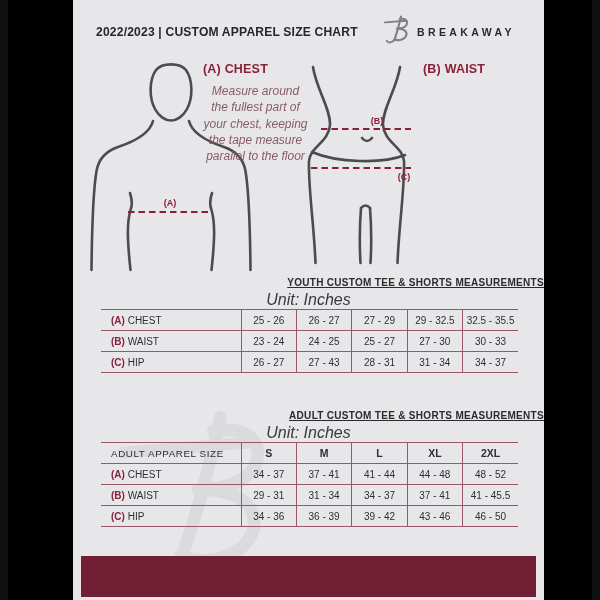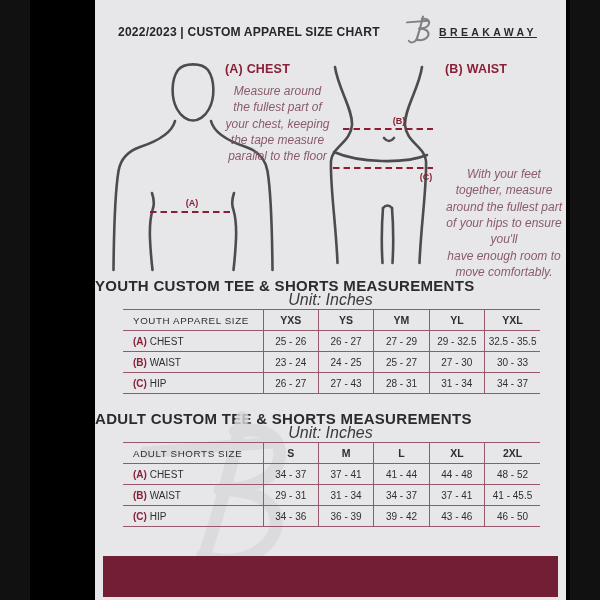--- a/index.html
+++ b/index.html
@@ -1,45 +1,45 @@
 <!DOCTYPE html>
 <html><head>
 <meta charset="utf-8">
 <style>
   html,body{margin:0;padding:0;background:#111;}
   *{box-sizing:border-box;font-family:"Liberation Sans","DejaVu Sans",sans-serif;}
-  .canvas{position:relative;width:540px;height:600px;background:#000;overflow:hidden;margin:0 auto;}
+  .canvas{position:relative;width:584px;height:600px;background:#000;overflow:hidden;margin:0 auto;}
   .content{position:absolute;left:65px;top:0;width:471px;height:600px;background:#e7e7e9;overflow:hidden;}
 
   
   .hdr-title{position:absolute;left:23px;top:24px;font-size:13px;font-weight:bold;color:#26262a;
              letter-spacing:.2px;transform:scaleX(.93);transform-origin:left top;white-space:nowrap;}
   .logo{position:absolute;left:311px;top:15px;width:25px;height:29px;color:#7e8083;}
   .brand{position:absolute;left:344px;top:26px;font-size:10.5px;font-weight:bold;color:#2a2a2e;
-         letter-spacing:3.4px;white-space:nowrap;text-decoration:underline;}
+         letter-spacing:3.4px;white-space:nowrap;}
 
   
   .fig{position:absolute;}
   .fig-torso{left:5px;top:57px;width:175px;height:215px;}
   .fig-lower{left:220px;top:62px;width:127px;height:206px;}
   .fig path{fill:none;stroke:#4c4c4f;stroke-width:2.6;stroke-linecap:round;}
   .fig .dash{stroke:#8b1e35;stroke-width:2;stroke-dasharray:6.5 4;stroke-linecap:butt;}
   .fig text{font-size:9px;font-weight:bold;fill:#8b1e35;}
 
   
   .instr{position:absolute;width:106px;}
   .instr h3{margin:0 0 7px 0;font-size:12.5px;font-weight:bold;color:#8a2038;letter-spacing:.2px;}
   .instr p{margin:0;font-size:12px;font-style:italic;color:#8a5a68;line-height:1.36;white-space:pre-line;text-align:center;}
   .instr-chest{left:130px;top:62px;width:105px;}
   .instr-waist{left:350px;top:62px;width:118px;}
   .instr-hips{left:350px;top:166px;width:118px;}
 
   
-  .sec-title{position:absolute;left:0;width:100%;text-align:left;font-size:15px;font-weight:bold;
-             color:#2b2b2e;letter-spacing:.3px;}
+  .sec-title{position:absolute;left:0;width:100%;text-align:right;font-size:10px;font-weight:bold;
+             color:#2b2b2e;letter-spacing:.3px;text-decoration:underline;}
   .sec-unit{position:absolute;left:0;width:100%;text-align:center;font-size:16px;font-style:italic;color:#3a3a3d;}
 
   
   .size-table{position:absolute;left:28px;width:417px;z-index:2;}
   .size-table table{width:100%;border-collapse:collapse;table-layout:fixed;}
   .size-table td{border-top:1px solid #98576b;border-bottom:1px solid #98576b;border-left:1px solid #98576b;
                  height:21px;font-size:10px;color:#2f2f32;text-align:center;padding:0 2px;}
   .size-table td:first-child{border-left:none;width:140px;text-align:left;padding-left:10px;}
   .size-table tr.head td{font-weight:bold;font-size:10.5px;}
   .size-table tr.head td:first-child{font-weight:normal;font-size:9.8px;letter-spacing:.6px;}
@@ -103,37 +103,27 @@
     </svg>
 
     <div class="instr instr-chest">
       <h3>(A) CHEST</h3>
       <p>Measure around the fullest part of your chest, keeping the tape measure parallel to the floor</p>
     </div>
     <div class="instr instr-waist">
       <h3>(B) WAIST</h3>
     </div>
     <div class="instr instr-hips">
-      <p>With your feet together, measure around the fullest part of your hips to ensure you'll
-have enough room to move comfortably.</p>
     </div>
 
     <div class="sec-title" style="top:277px">YOUTH CUSTOM TEE &amp; SHORTS MEASUREMENTS</div>
     <div class="sec-unit" style="top:291px">Unit: Inches</div>
     <div class="size-table" style="top:309px">
       <table>
         <tbody>
-            <tr class="head">
-          <td>YOUTH APPAREL SIZE</td>
-          <td>YXS</td>
-          <td>YS</td>
-          <td>YM</td>
-          <td>YL</td>
-          <td>YXL</td>
-        </tr>
         <tr>
           <td><span class="key">(A)</span> <span>CHEST</span></td>
           <td>25 - 26</td>
           <td>26 - 27</td>
           <td>27 - 29</td>
           <td>29 - 32.5</td>
           <td>32.5 - 35.5</td>
         </tr>
         <tr>
           <td><span class="key">(B)</span> <span>WAIST</span></td>
@@ -154,21 +144,21 @@
       </tbody>
         </table>
     </div>
 
     <div class="sec-title" style="top:410px">ADULT CUSTOM TEE &amp; SHORTS MEASUREMENTS</div>
     <div class="sec-unit" style="top:424px">Unit: Inches</div>
     <div class="size-table" style="top:442px">
       <table>
         <tbody>
             <tr class="head">
-          <td>ADULT SHORTS SIZE</td>
+          <td>ADULT APPAREL SIZE</td>
           <td>S</td>
           <td>M</td>
           <td>L</td>
           <td>XL</td>
           <td>2XL</td>
         </tr>
         <tr>
           <td><span class="key">(A)</span> <span>CHEST</span></td>
           <td>34 - 37</td>
           <td>37 - 41</td>

